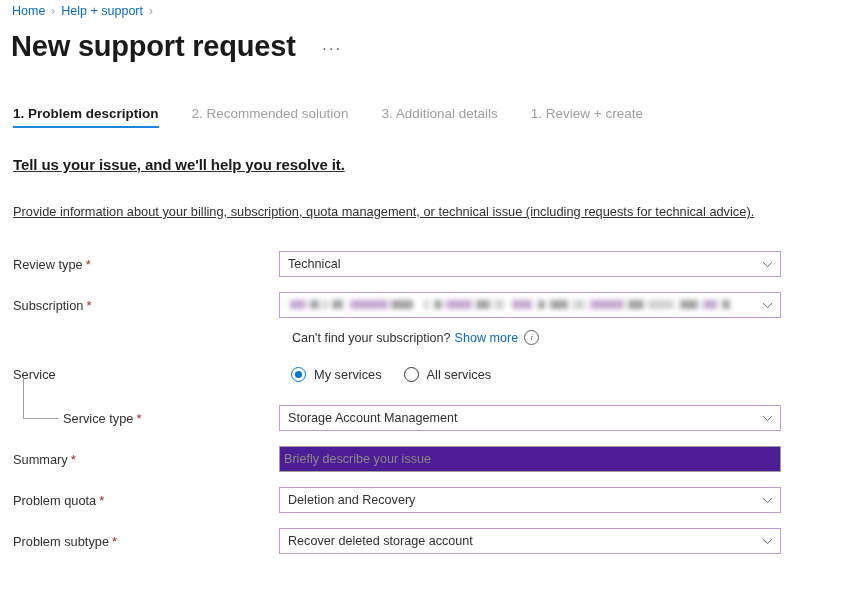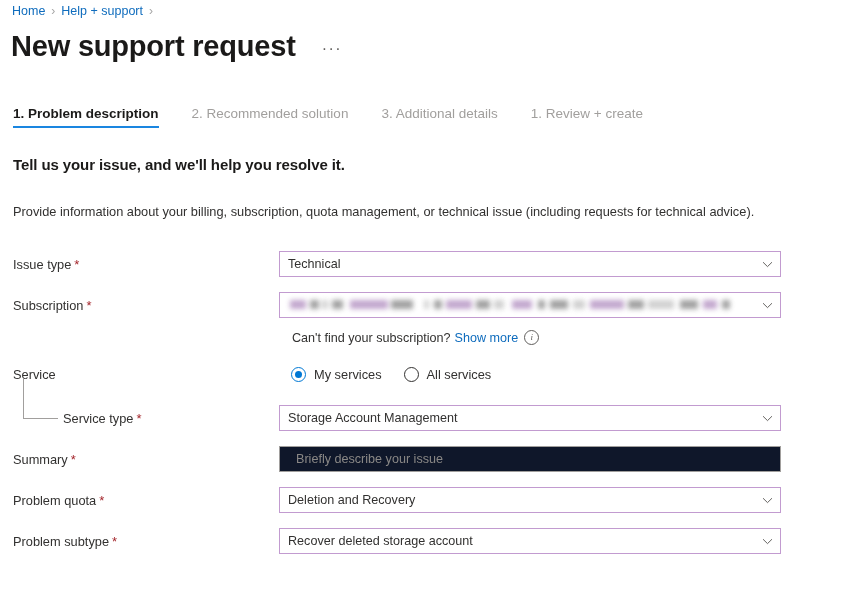--- a/index.html
+++ b/index.html
@@ -95,20 +95,21 @@
     right: 0;
     bottom: 0;
     height: 2.5px;
     background: #1a86e0;
   }
 
   
   .intro {
     padding-left: 13px;
     margin-top: 18px;
+    text-decoration: underline;
   }
   .intro-head {
     font-size: 15px;
     font-weight: 600;
     color: #1b1a19;
     letter-spacing: -0.1px;
   }
   .intro-body {
     font-size: 12.8px;
     color: #323130;
@@ -174,24 +175,24 @@
     height: 13px;
     flex: 0 0 13px;
     margin-left: 6px;
     color: #605e5c;
   }
   .chev svg { display: block; }
 
   .txt {
     height: 24px;
     border: 1px solid #a19f9d;
-    background: #0f172a;
-    display: flex;
-    align-items: center;
-    padding: 0 16px;
+    background: #4c1d95;
+    display: flex;
+    align-items: center;
+    padding: 0 4px;
     font-size: 12.6px;
     cursor: text;
   }
   .txt .ph { color: #8a8886; }
 
   
   .blurred {
     flex: 1;
     height: 14px;
     position: relative;
@@ -319,21 +320,21 @@
 
 <div class="intro">
   <div class="intro-head">Tell us your issue, and we'll help you resolve it.</div>
   <div class="intro-body">Provide information about your billing, subscription, quota management, or technical issue (including requests for technical advice).</div>
 </div>
 
 <div class="form">
 
   <div class="row">
     <div class="lbl">
-      <span>Issue type</span>
+      <span>Review type</span>
       <span class="req">*</span>
     </div>
     <div class="ctrl">
       <div class="dd">
         <span class="val">Technical</span>
         <span class="chev">
           <svg viewBox="0 0 16 16" width="13" height="13">
               <path d="M2.5 5.2 L8 10.6 L13.5 5.2" fill="none" stroke="currentColor" stroke-width="1.2"></path>
             </svg>
         </span>

